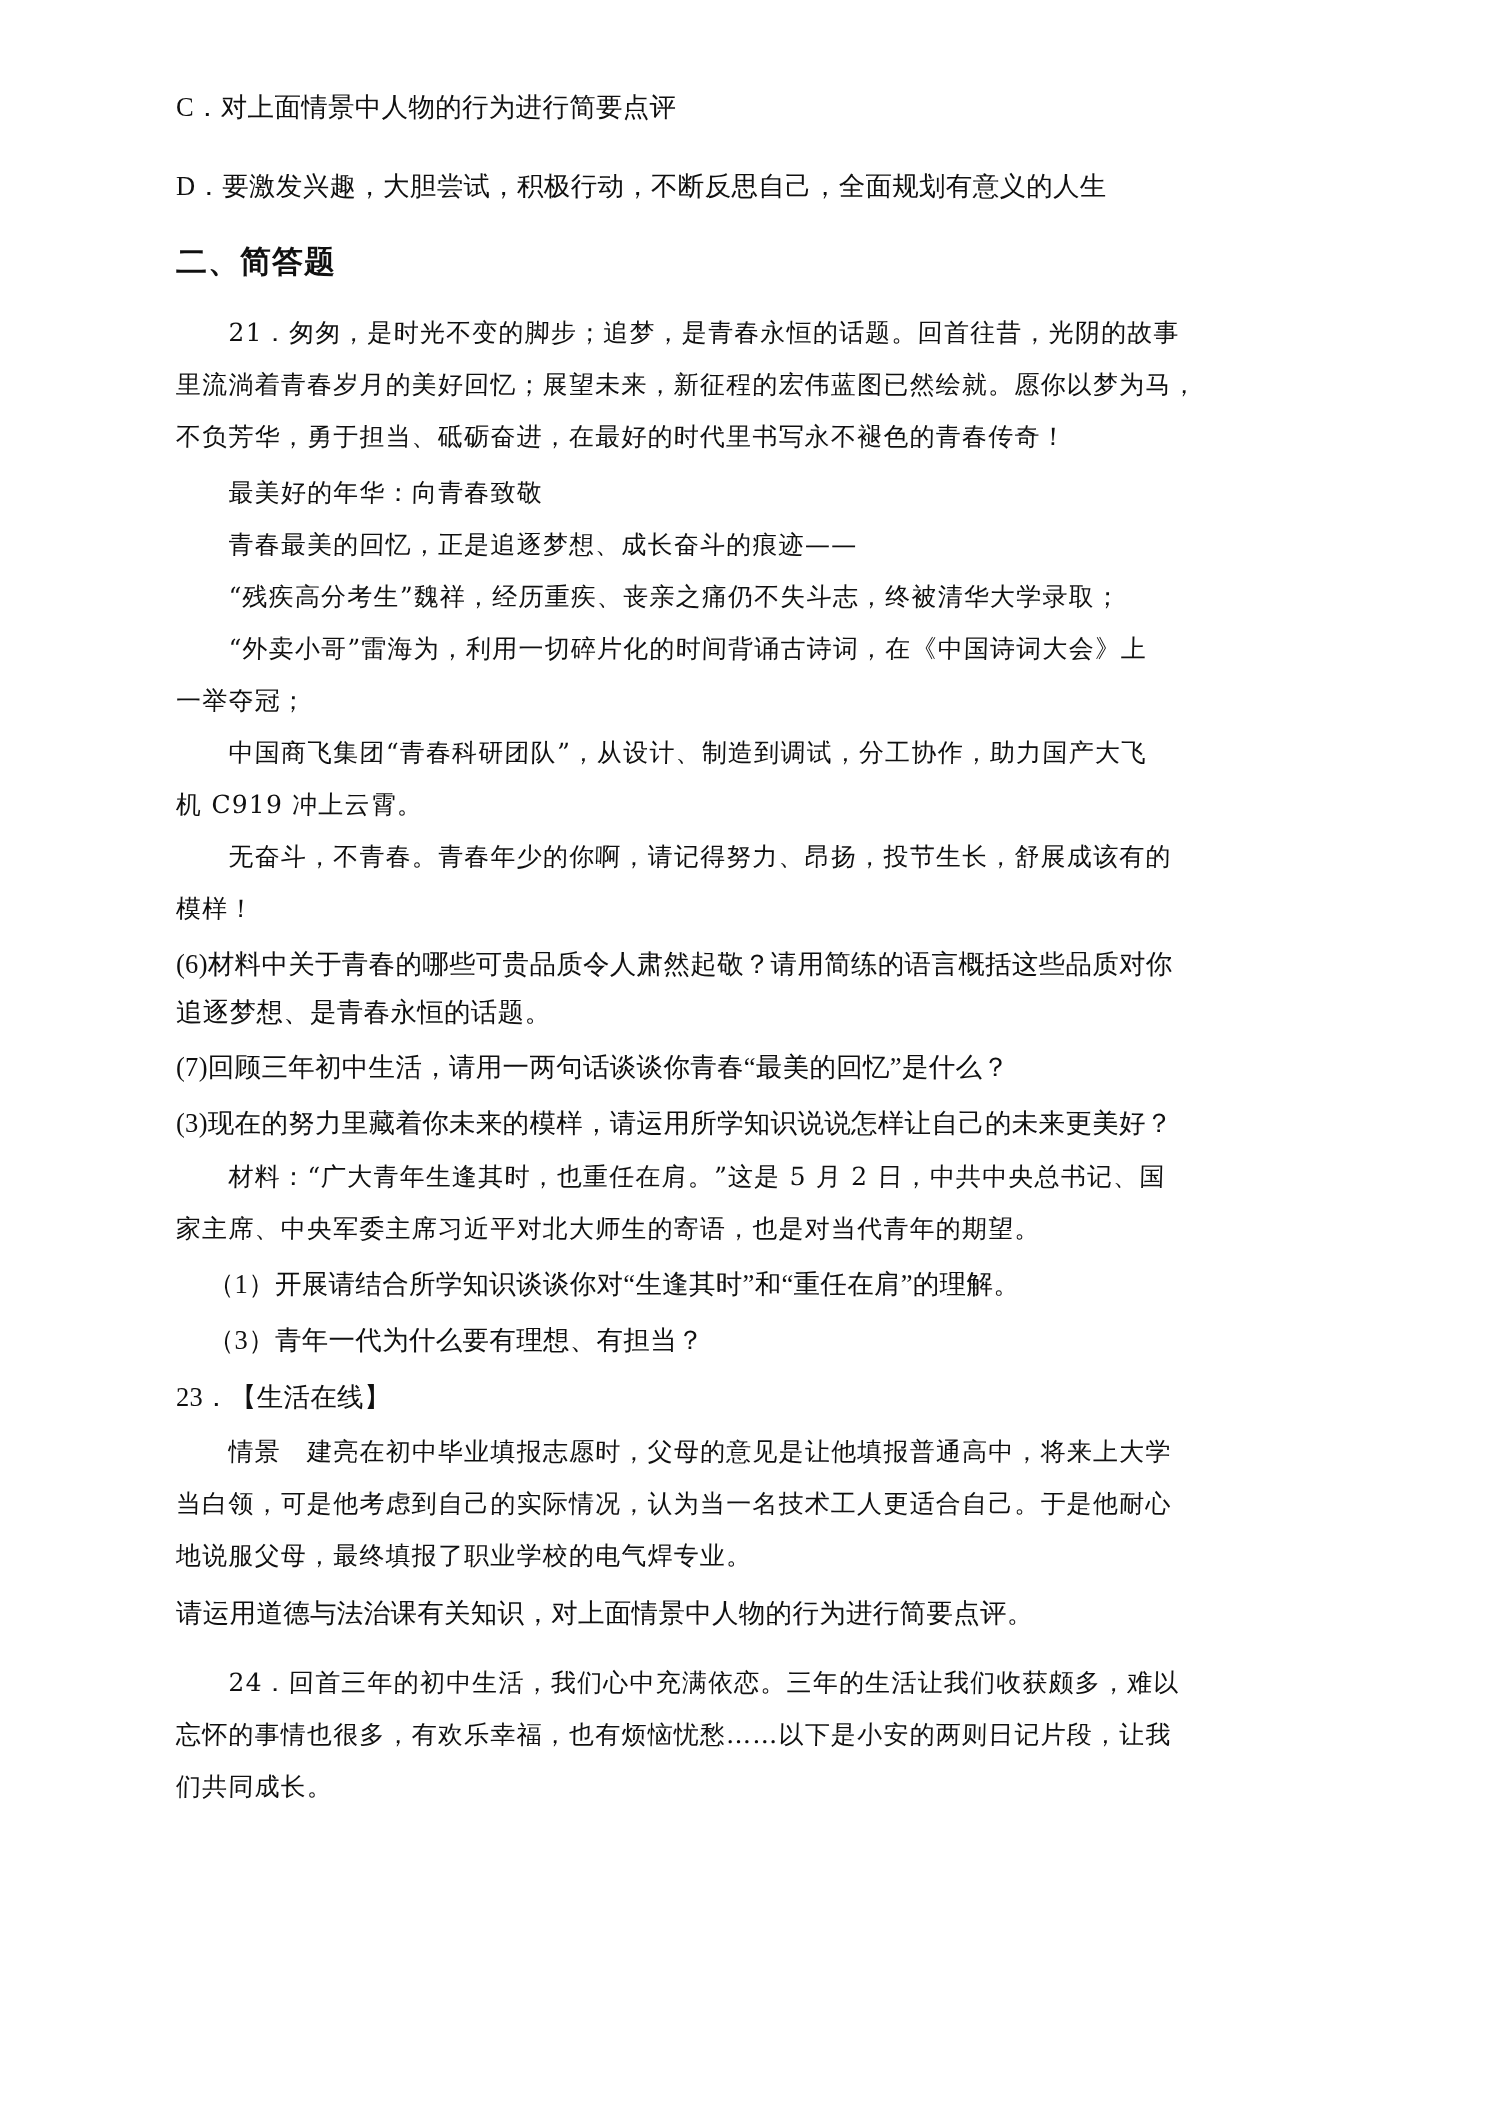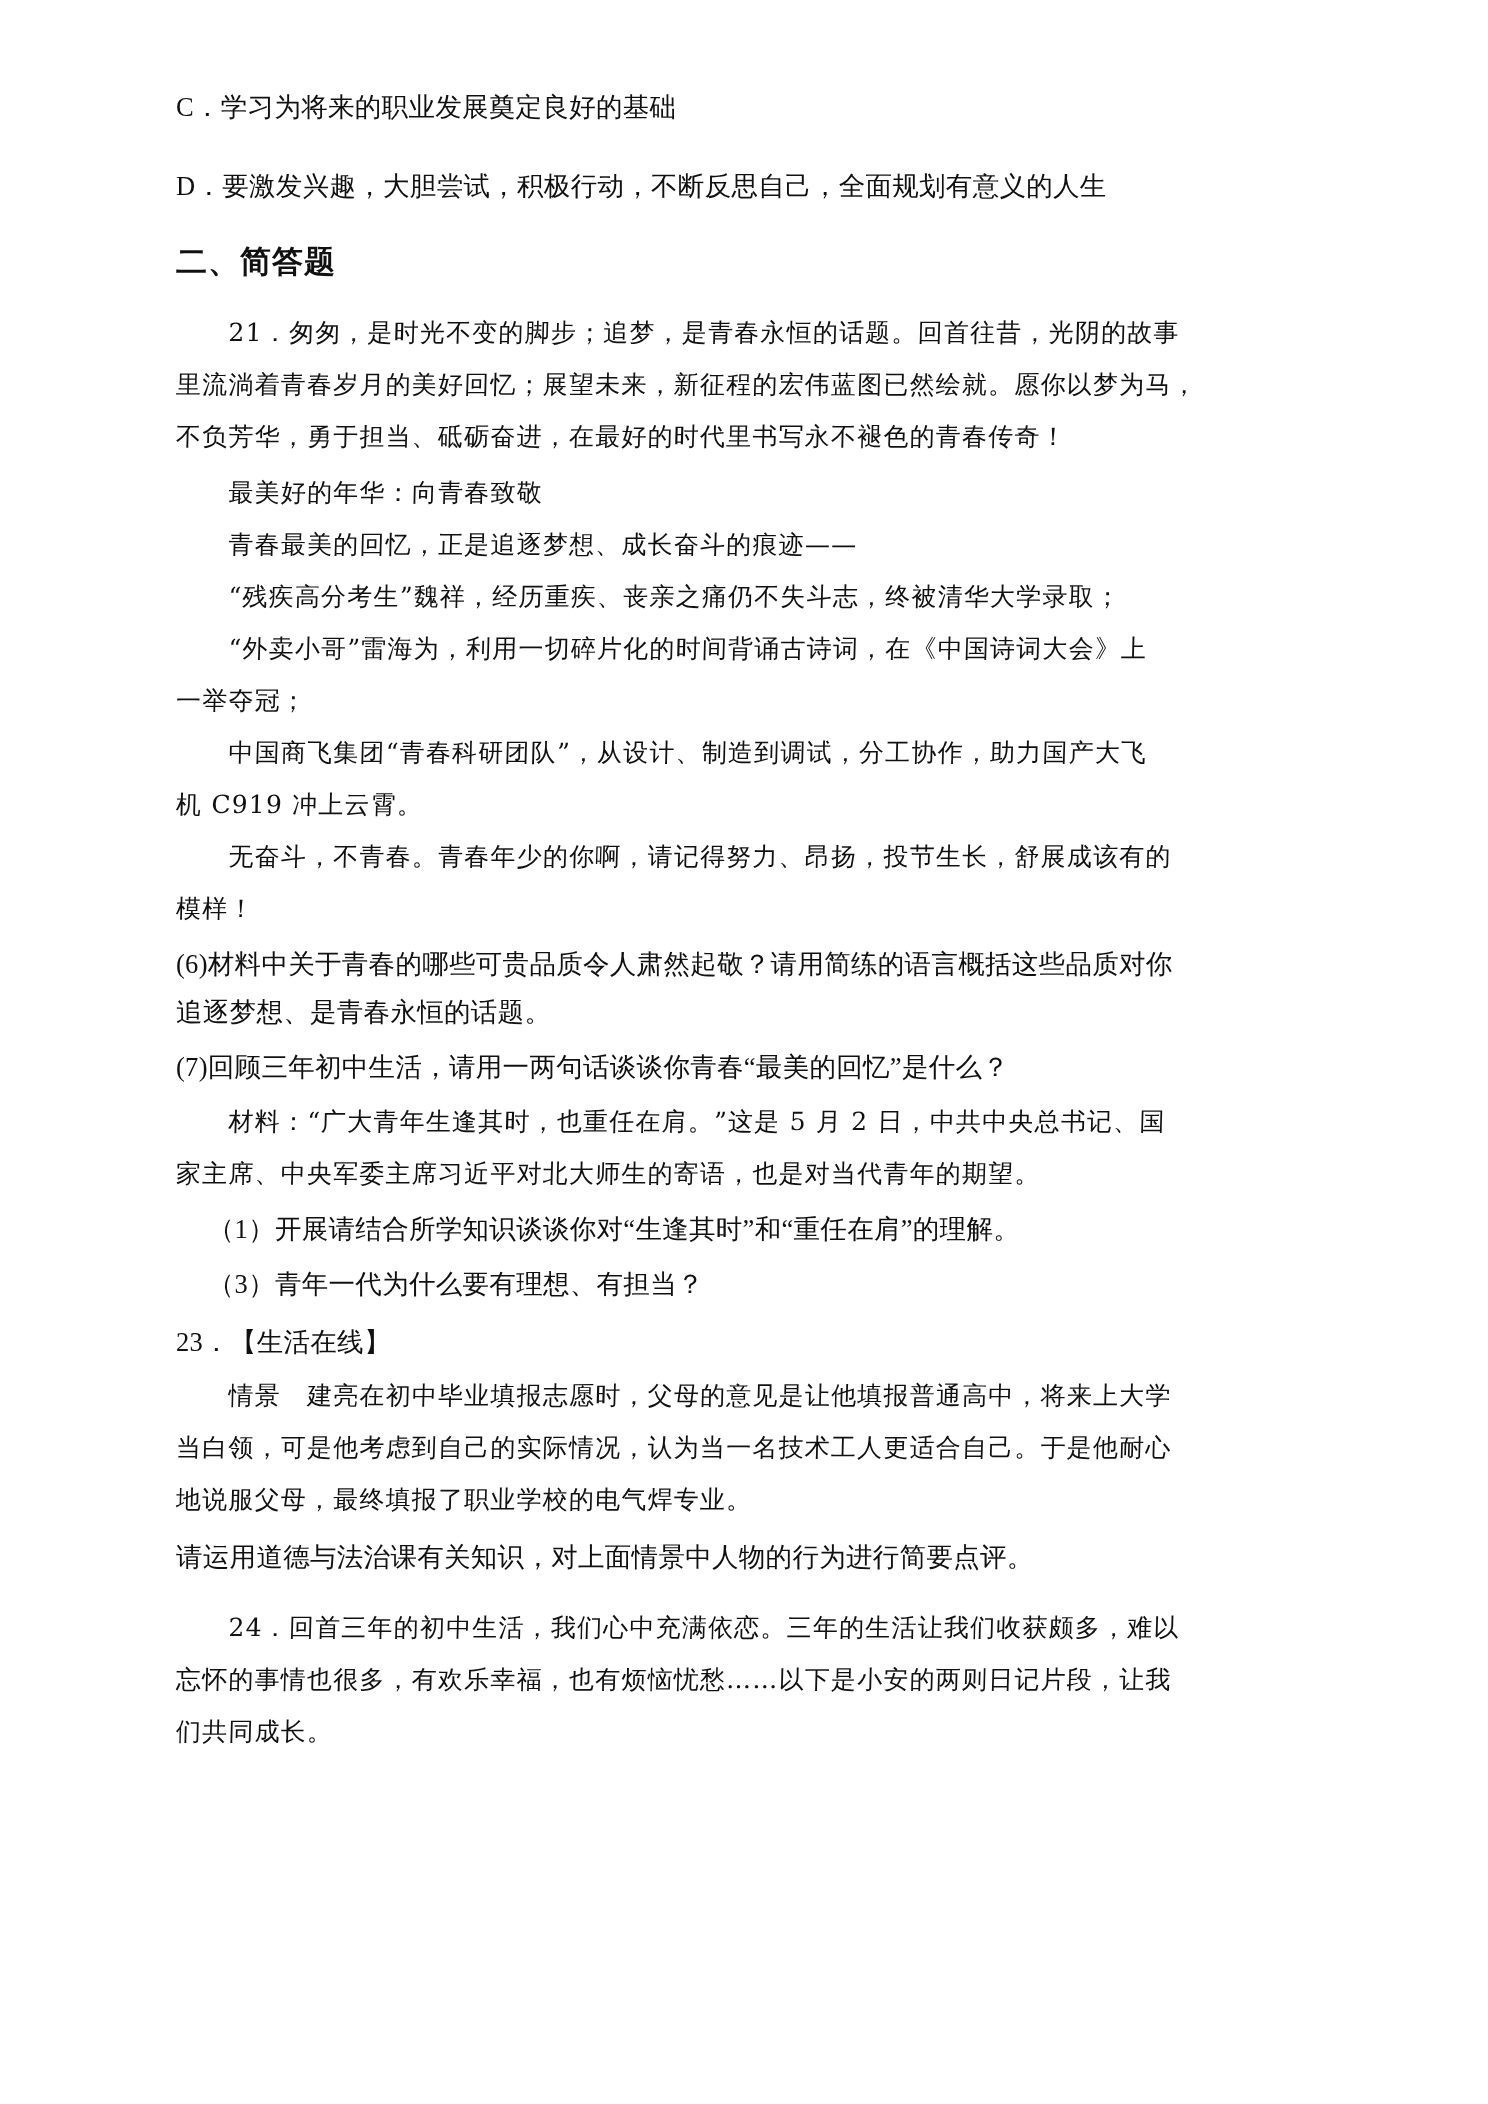--- a/index.html
+++ b/index.html
@@ -71,21 +71,21 @@
   .sub-q {
     margin: 8px 0 6px 0;
   }
 </style>
 </head>
 <body>
 
 <div class="page">
 
   <div>
-    <div class="line song opt">C．学习为将来的职业发展奠定良好的基础</div>
+    <div class="line song opt">C．对上面情景中人物的行为进行简要点评</div>
     <div class="line song opt">D．要激发兴趣，大胆尝试，积极行动，不断反思自己，全面规划有意义的人生</div>
   </div>
 
   <div class="section-head">二、简答题</div>
 
   <div>
     <div class="line kai para indent2">21．匆匆，是时光不变的脚步；追梦，是青春永恒的话题。回首往昔，光阴的故事</div>
     <div class="line kai para">里流淌着青春岁月的美好回忆；展望未来，新征程的宏伟蓝图已然绘就。愿你以梦为马，</div>
     <div class="line kai para blockgap">不负芳华，勇于担当、砥砺奋进，在最好的时代里书写永不褪色的青春传奇！</div>
 
@@ -101,20 +101,23 @@
 
     <div class="line kai para indent2">无奋斗，不青春。青春年少的你啊，请记得努力、昂扬，投节生长，舒展成该有的</div>
     <div class="line kai para blockgap">模样！</div>
 
     <div class="sub-q">
       <div class="line song">(6)材料中关于青春的哪些可贵品质令人肃然起敬？请用简练的语言概括这些品质对你</div>
       <div class="line song">追逐梦想、是青春永恒的话题。</div>
     </div>
     <div class="sub-q">
       <div class="line song">(7)回顾三年初中生活，请用一两句话谈谈你青春“最美的回忆”是什么？</div>
+    </div>
+    <div class="sub-q">
+      <div class="line song">(3)现在的努力里藏着你未来的模样，请运用所学知识说说怎样让自己的未来更美好？</div>
     </div>
   </div>
 
   <div>
 
     <div class="line kai para indent2">材料：“广大青年生逢其时，也重任在肩。”这是 5 月 2 日，中共中央总书记、国</div>
     <div class="line kai para blockgap">家主席、中央军委主席习近平对北大师生的寄语，也是对当代青年的期望。</div>
 
     <div class="sub-q">
       <div class="line song indent1" style="text-indent:1.2em;">（1）开展请结合所学知识谈谈你对“生逢其时”和“重任在肩”的理解。</div>

